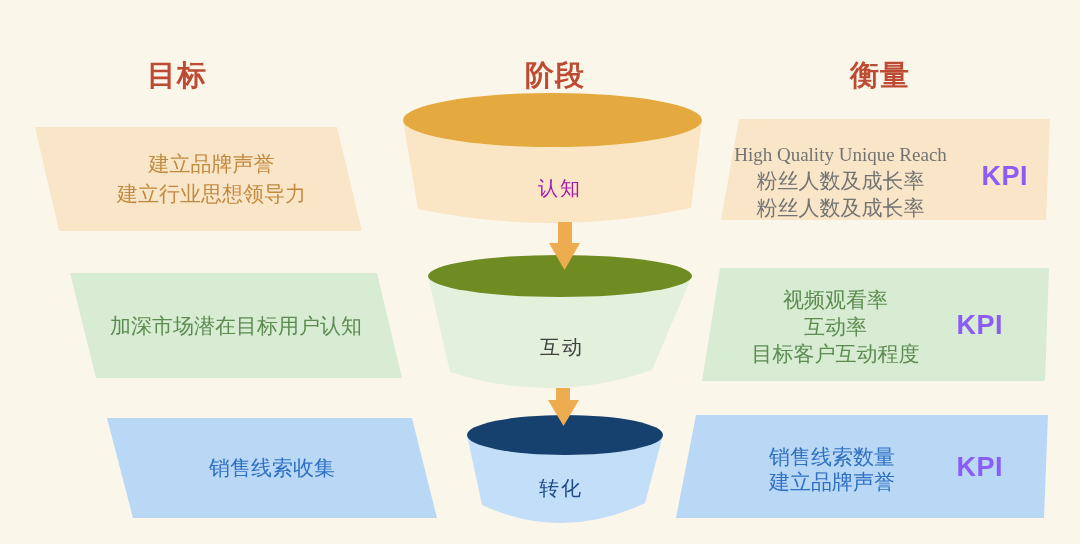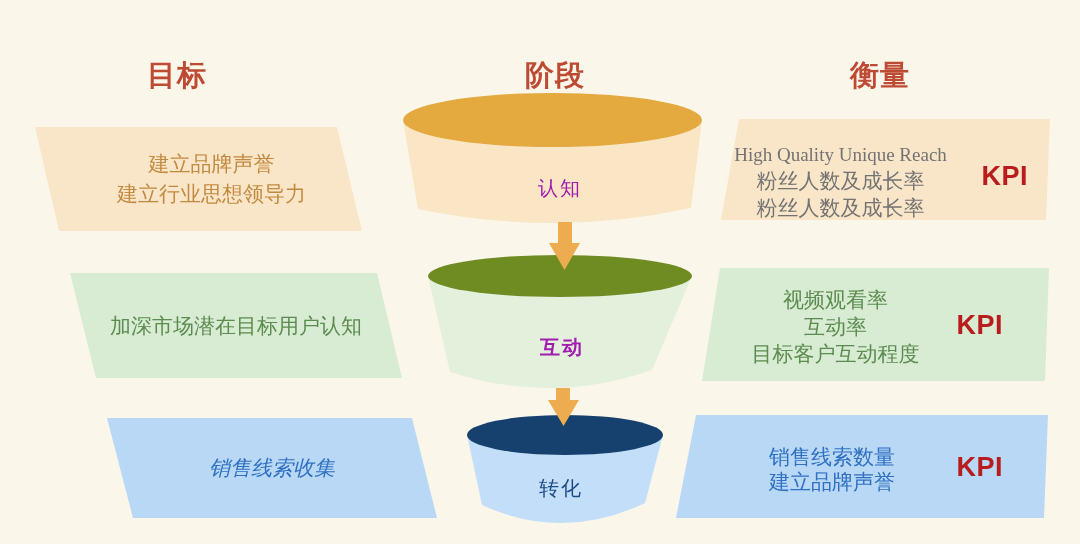--- a/index.html
+++ b/index.html
@@ -31,21 +31,21 @@
 
   
   .stage-label{
     position:absolute;
     transform:translate(-50%,-50%);
     font-family:"DejaVu Serif","Liberation Serif",serif;
     font-size:20px;letter-spacing:2px;
     white-space:nowrap;
   }
   .stage-label-1{left:560px;top:188px;color:#a21caf;}
-  .stage-label-2{left:562px;top:347px;color:#a21caf;font-weight:bold;}
+  .stage-label-2{left:562px;top:347px;color:#404040;}
   .stage-label-3{left:561px;top:488px;color:#1C4A85;}
 
   
   .card{position:absolute;}
   .card .bg{position:absolute;inset:0;}
   .card .content{
     position:absolute;top:0;bottom:0;left:0;right:0;
     display:flex;flex-direction:column;
     justify-content:center;align-items:center;
     text-align:center;
@@ -54,37 +54,37 @@
 
   
   .goal-1{left:35px;top:127px;width:327px;height:104px;}
   .goal-1 .bg{background:#F9E6C8;clip-path:polygon(0px 0px,302px 0px,327px 104px,24px 104px);}
   .goal-1 .content{color:#C28A40;font-size:21px;line-height:30px;padding-left:26px;}
   .goal-2{left:70px;top:273px;width:332px;height:105px;}
   .goal-2 .bg{background:#D8EBD3;clip-path:polygon(0px 0px,307px 0px,332px 105px,26px 105px);}
   .goal-2 .content{color:#5C8C50;font-size:21px;line-height:30px;}
   .goal-3{left:107px;top:418px;width:330px;height:100px;}
   .goal-3 .bg{background:#B9D8F6;clip-path:polygon(0px 0px,305px 0px,330px 100px,26px 100px);}
-  .goal-3 .content{color:#2F70C2;font-size:21px;line-height:30px;font-style:italic;}
+  .goal-3 .content{color:#2F70C2;font-size:21px;line-height:30px;}
 
   
   .meas-1{left:721px;top:119px;width:329px;height:101px;}
   .meas-1 .bg{background:#F9E6C8;clip-path:polygon(18px 0px,329px 0px,325px 101px,0px 101px);}
   .meas-1 .content{right:90px;color:#737373;font-size:21px;line-height:27px;padding-top:24px;font-family:Liberation Serif, serif;}
   .meas-1 .line-en{font-size:19px;}
   .meas-2{left:702px;top:268px;width:347px;height:113px;}
   .meas-2 .bg{background:#D8EBD3;clip-path:polygon(18px 0px,347px 0px,343px 113px,0px 113px);}
   .meas-2 .content{right:80px;color:#5C8C50;font-size:21px;line-height:27px;padding-top:4px;}
   .meas-3{left:676px;top:415px;width:372px;height:103px;}
   .meas-3 .bg{background:#B9D8F6;clip-path:polygon(20px 0px,372px 0px,368px 103px,0px 103px);}
   .meas-3 .content{right:60px;color:#2F70C2;font-size:21px;line-height:25px;padding-top:4px;}
 
   .kpi{
     position:absolute;top:50%;transform:translateY(-50%);
-    color:#b91c1c;font-size:27px;font-weight:600;letter-spacing:0.5px;
+    color:#8b5cf6;font-size:27px;font-weight:600;letter-spacing:0.5px;
   }
   .meas-1 .kpi{right:22px;top:56%;}
   .meas-2 .kpi{right:46px;}
   .meas-3 .kpi{right:45px;}
 </style>
 </head>
 <body>
 
 <div class="canvas">
 

